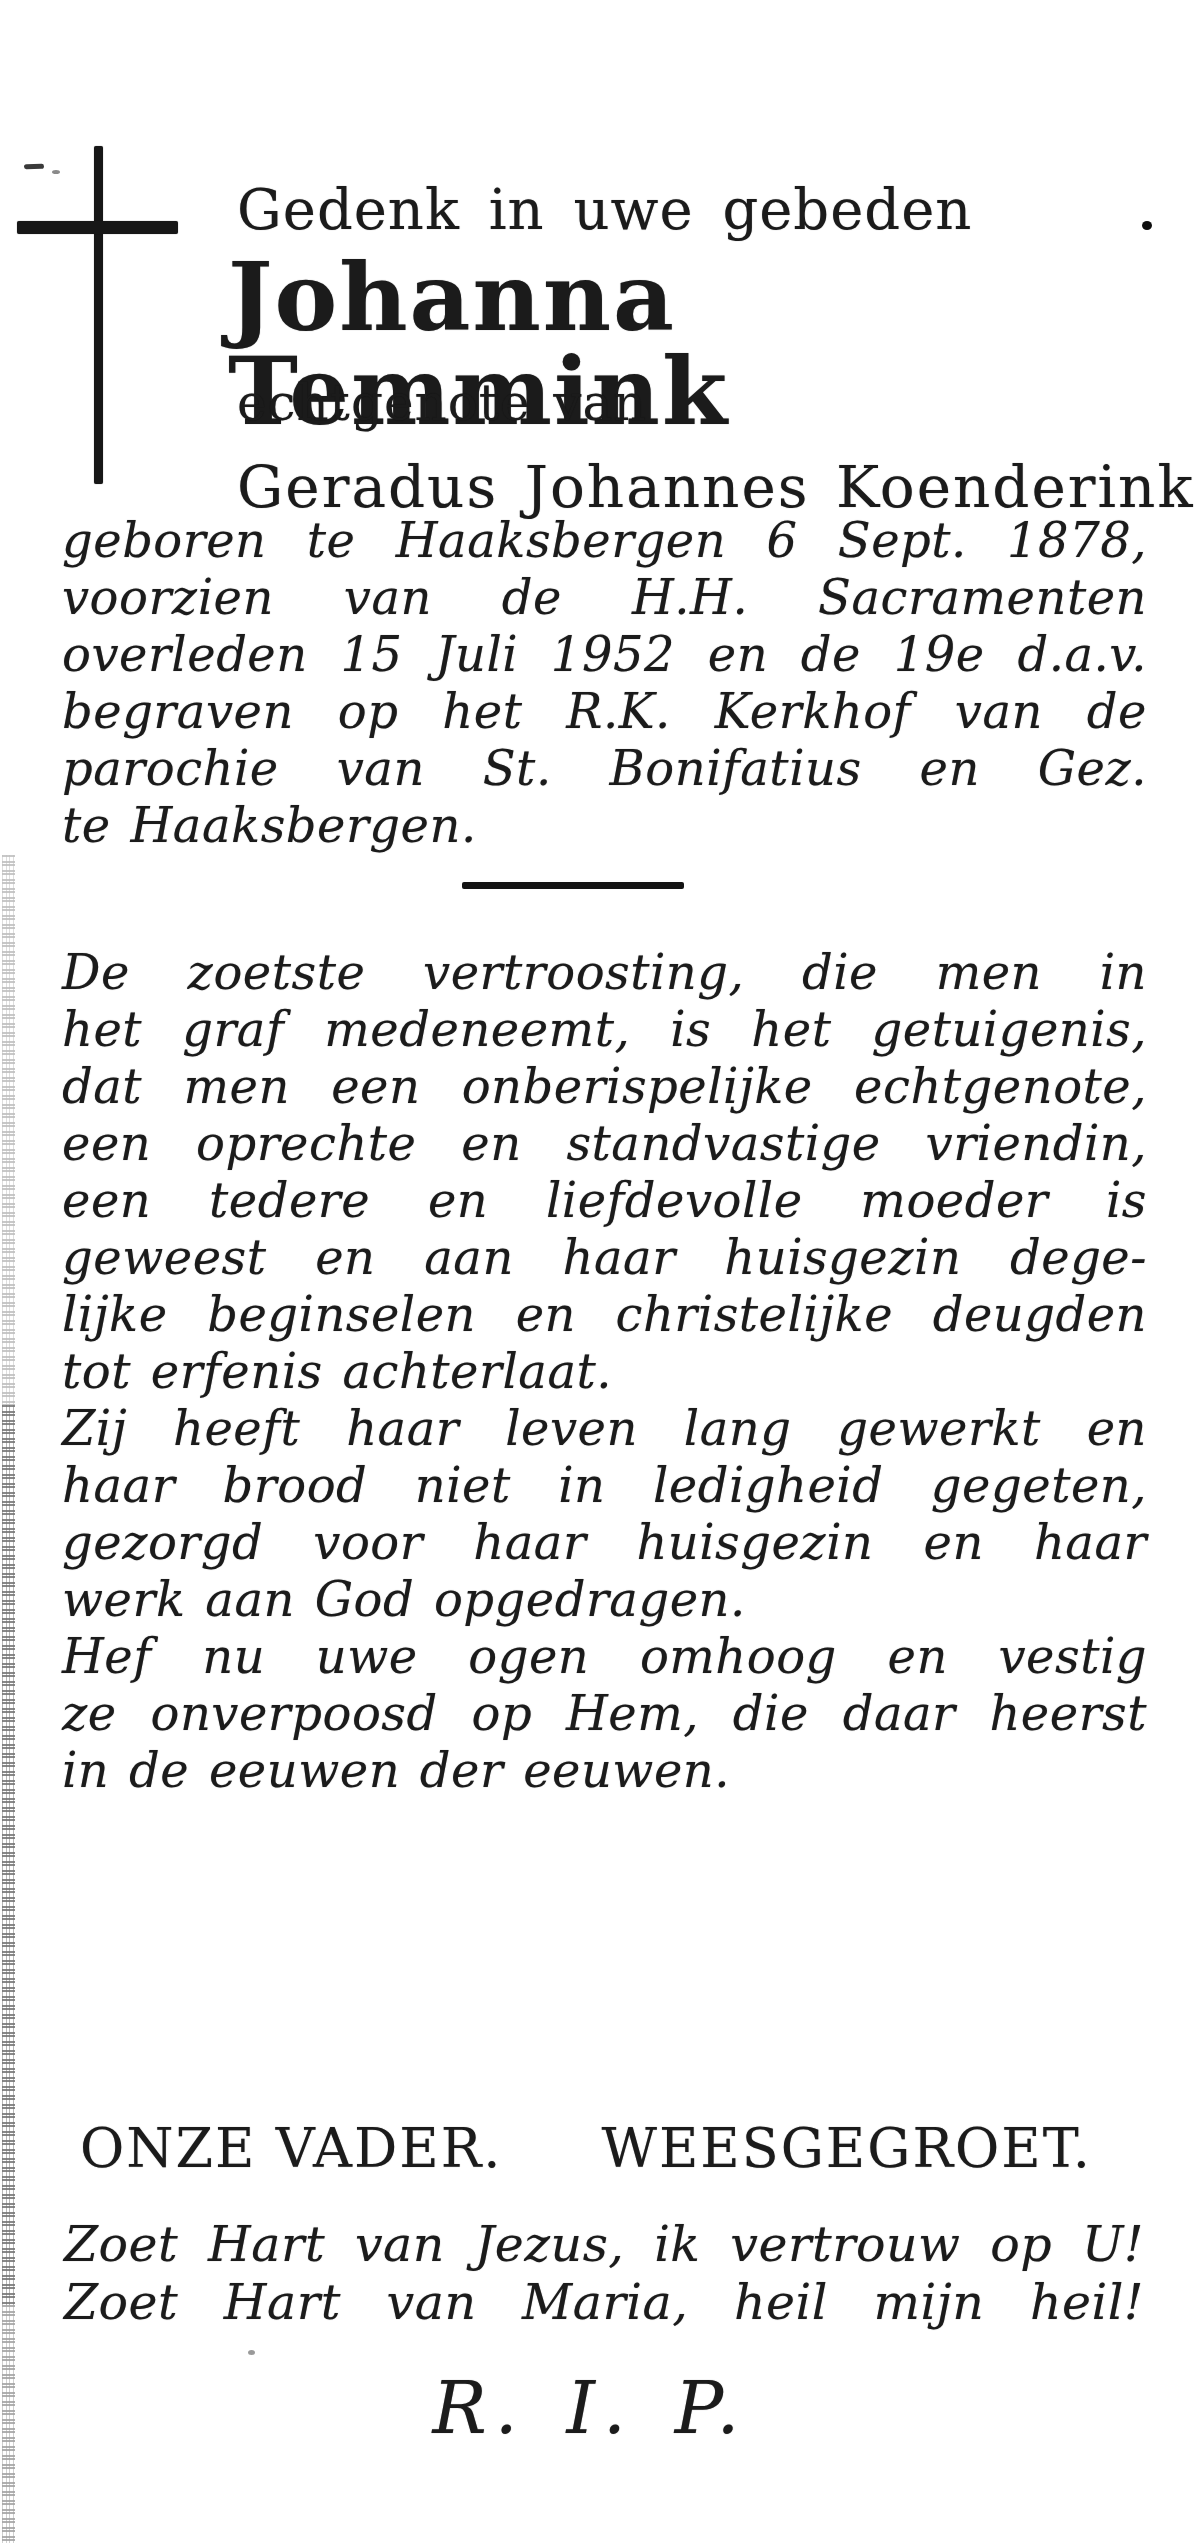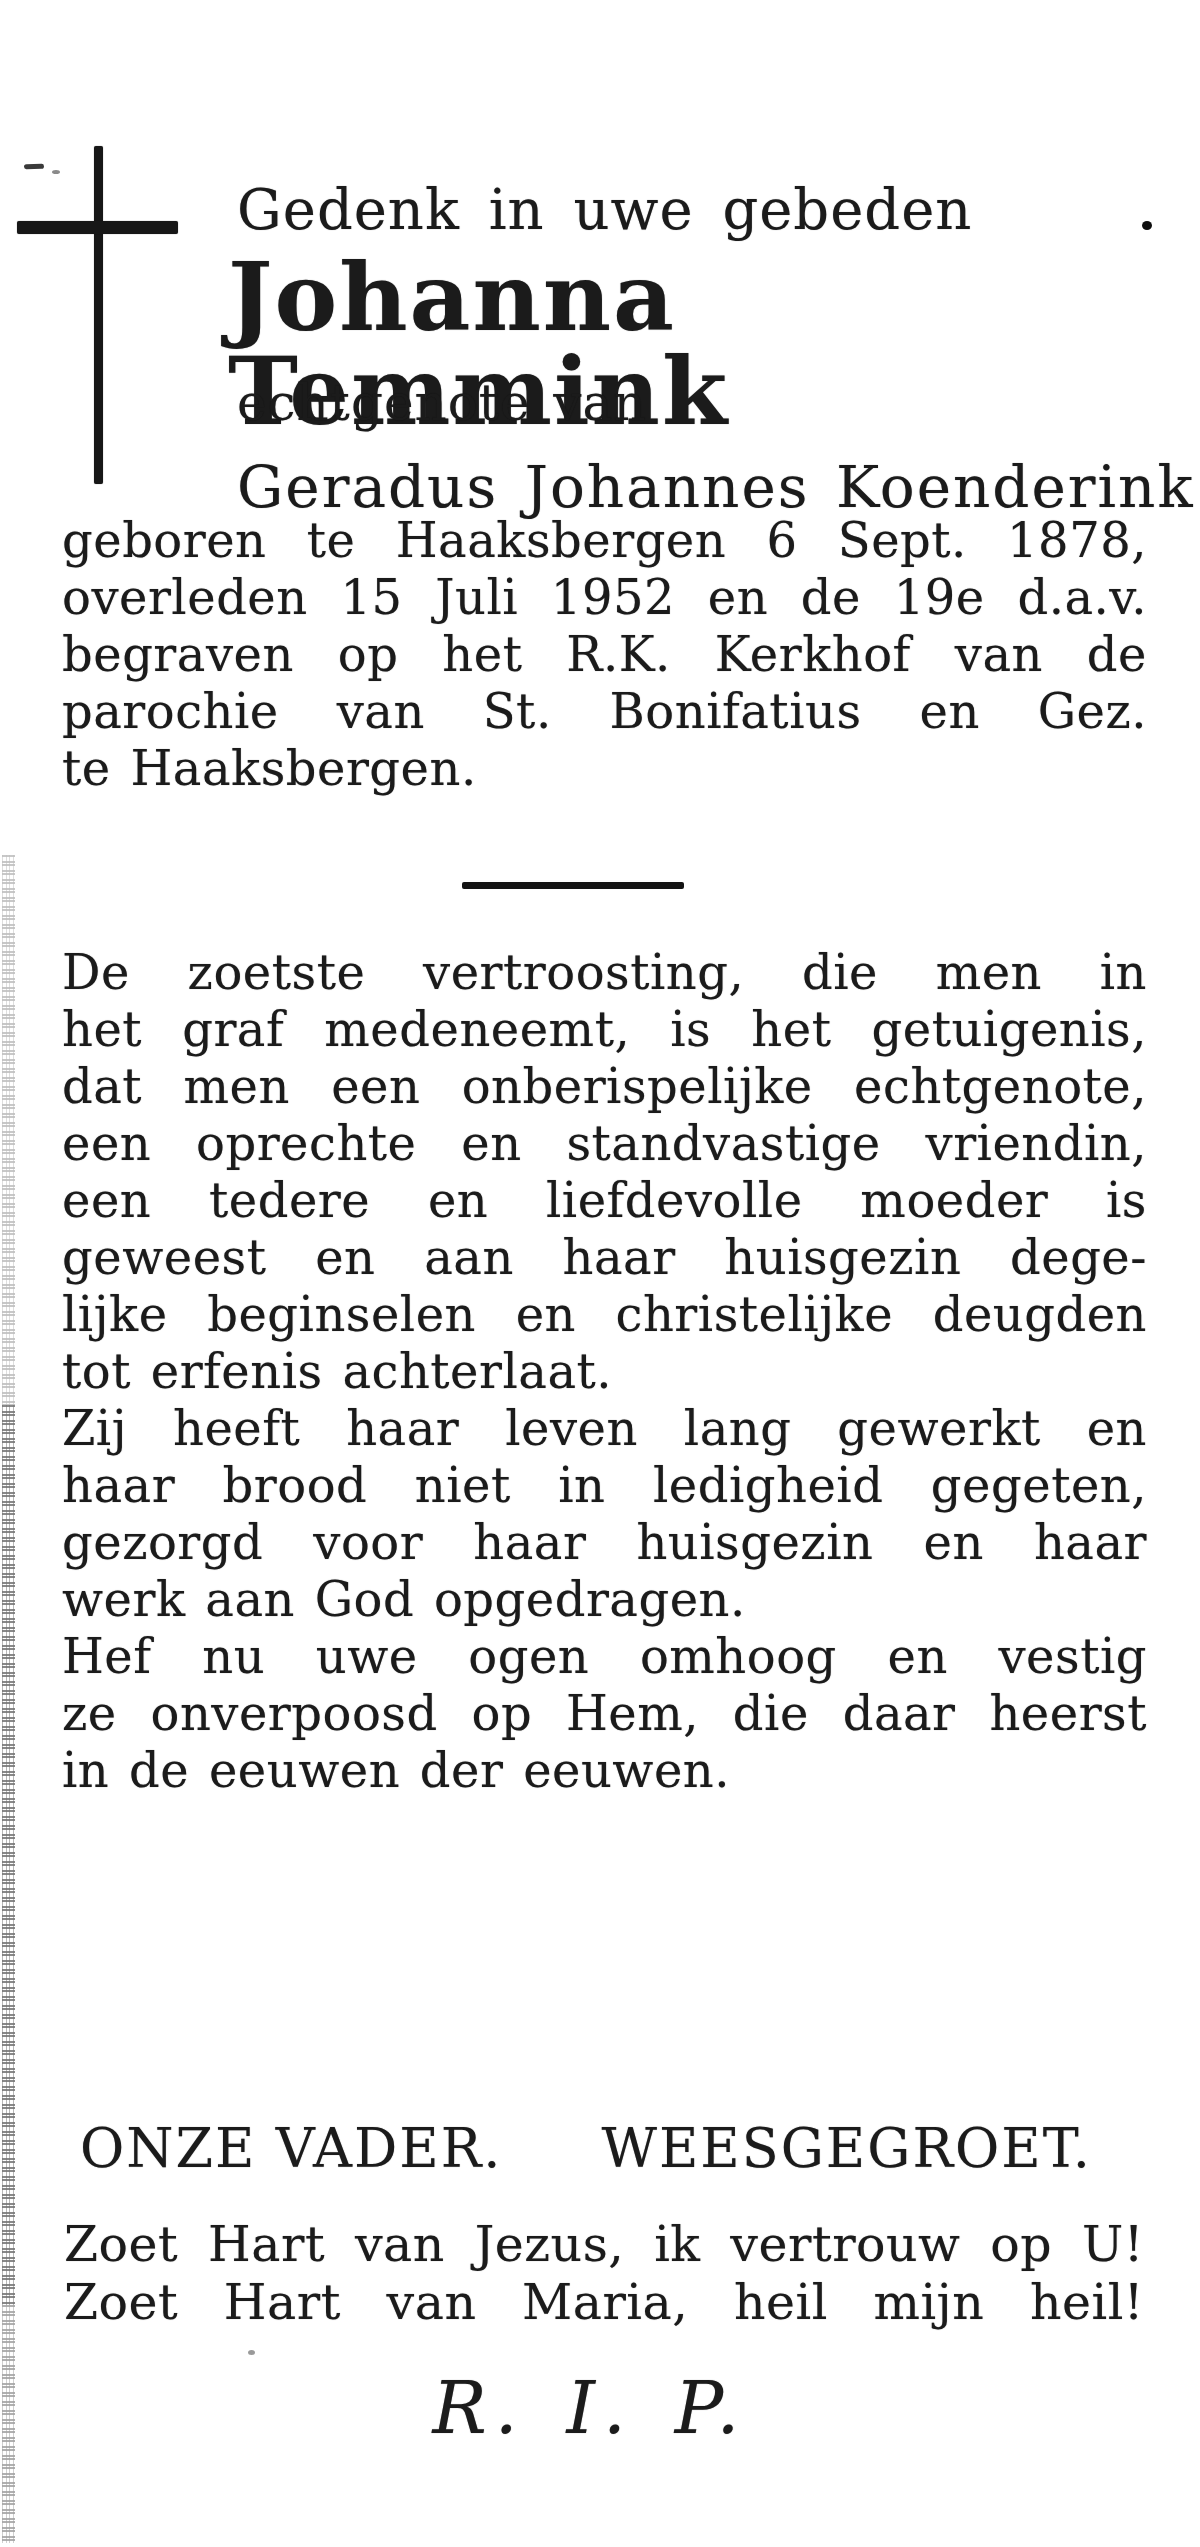--- a/index.html
+++ b/index.html
@@ -22,21 +22,21 @@
     box-shadow:0 0 1px rgba(0,0,0,.6);}
 
   
   .intro{left:237px;top:182px;font-size:56px;line-height:1;word-spacing:10px;letter-spacing:1px;}
   .name{left:228px;top:250px;font-size:94px;line-height:1;font-weight:bold;letter-spacing:2px;}
   .relation{left:237px;top:378px;font-size:50px;line-height:1;word-spacing:6px;letter-spacing:1px;}
   .spouse{left:237px;top:458px;font-size:58px;line-height:1;word-spacing:6px;letter-spacing:2px;}
 
   
   .para{width:1085px;left:62px;font-size:48px;line-height:57px;letter-spacing:.5px;word-spacing:4px;}
-  .tline{text-align:left;white-space:normal;}
+  .tline{text-align:left;white-space:normal;font-style:italic;}
   .tline.just{text-align:justify;text-align-last:justify;}
   .vitals{top:512px;}
   .main{top:944px;}
   .farewell{top:1872px;}
   .invocations{top:2216px;left:64px;width:1080px;font-size:49px;line-height:58px;}
 
   .divider{left:462px;top:882px;width:222px;height:7px;background:#141414;border-radius:2px;}
 
   .prayer-row{left:80px;top:2122px;width:1012px;display:flex;justify-content:space-between;
     font-size:54px;line-height:1;letter-spacing:2px;}
@@ -69,20 +69,21 @@
     <div class="abs cross-arm"></div>
   </div>
 
   <div class="abs intro ink">Gedenk in uwe gebeden</div>
   <div class="abs name ink">Johanna Temmink</div>
   <div class="abs relation ink">echtgenote van</div>
   <div class="abs spouse ink">Geradus Johannes Koenderink</div>
 
   <div class="abs para vitals ink">
       <div class="tline just">geboren te Haaksbergen 6 Sept. 1878,</div>
+      <div class="tline just">voorzien van de H.H. Sacramenten</div>
       <div class="tline just">overleden 15 Juli 1952 en de 19e d.a.v.</div>
       <div class="tline just">begraven op het R.K. Kerkhof van de</div>
       <div class="tline just">parochie van St. Bonifatius en Gez.</div>
       <div class="tline">te Haaksbergen.</div>
     </div>
 
   <div class="abs divider"></div>
 
   <div class="abs para main ink">
     <div>

